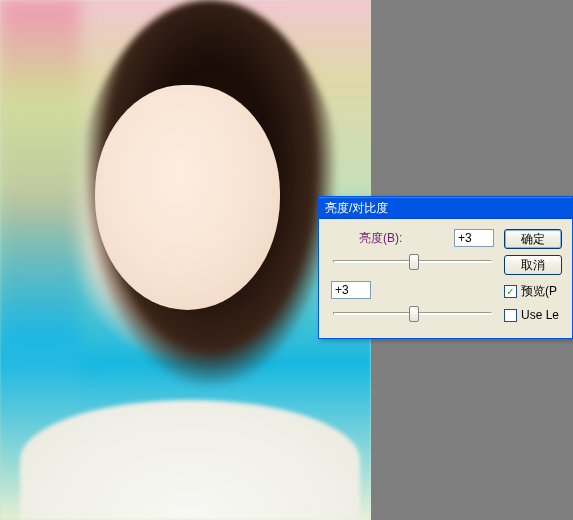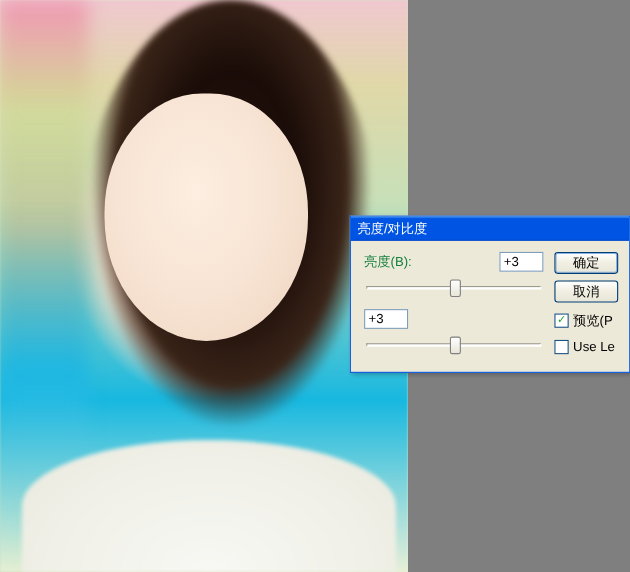--- a/index.html
+++ b/index.html
@@ -104,21 +104,21 @@
       padding: 10px 10px 8px 12px;
       display: flex;
       gap: 10px;
     }
     .controls-col { flex: 1; }
     .ctrl-row {
       display: flex;
       align-items: center;
       margin-bottom: 4px;
     }
-    .ctrl-label { flex: 1; color: #15803d; }
+    .ctrl-label { flex: 1; color: #701a75; margin-left: 28px; }
     .ctrl-input {
       width: 40px;
       height: 18px;
       border: 1px solid #7f9db9;
       background: #fff;
       font-size: 12px;
       text-align: left;
       padding: 0 3px;
       font-family: inherit;
     }

